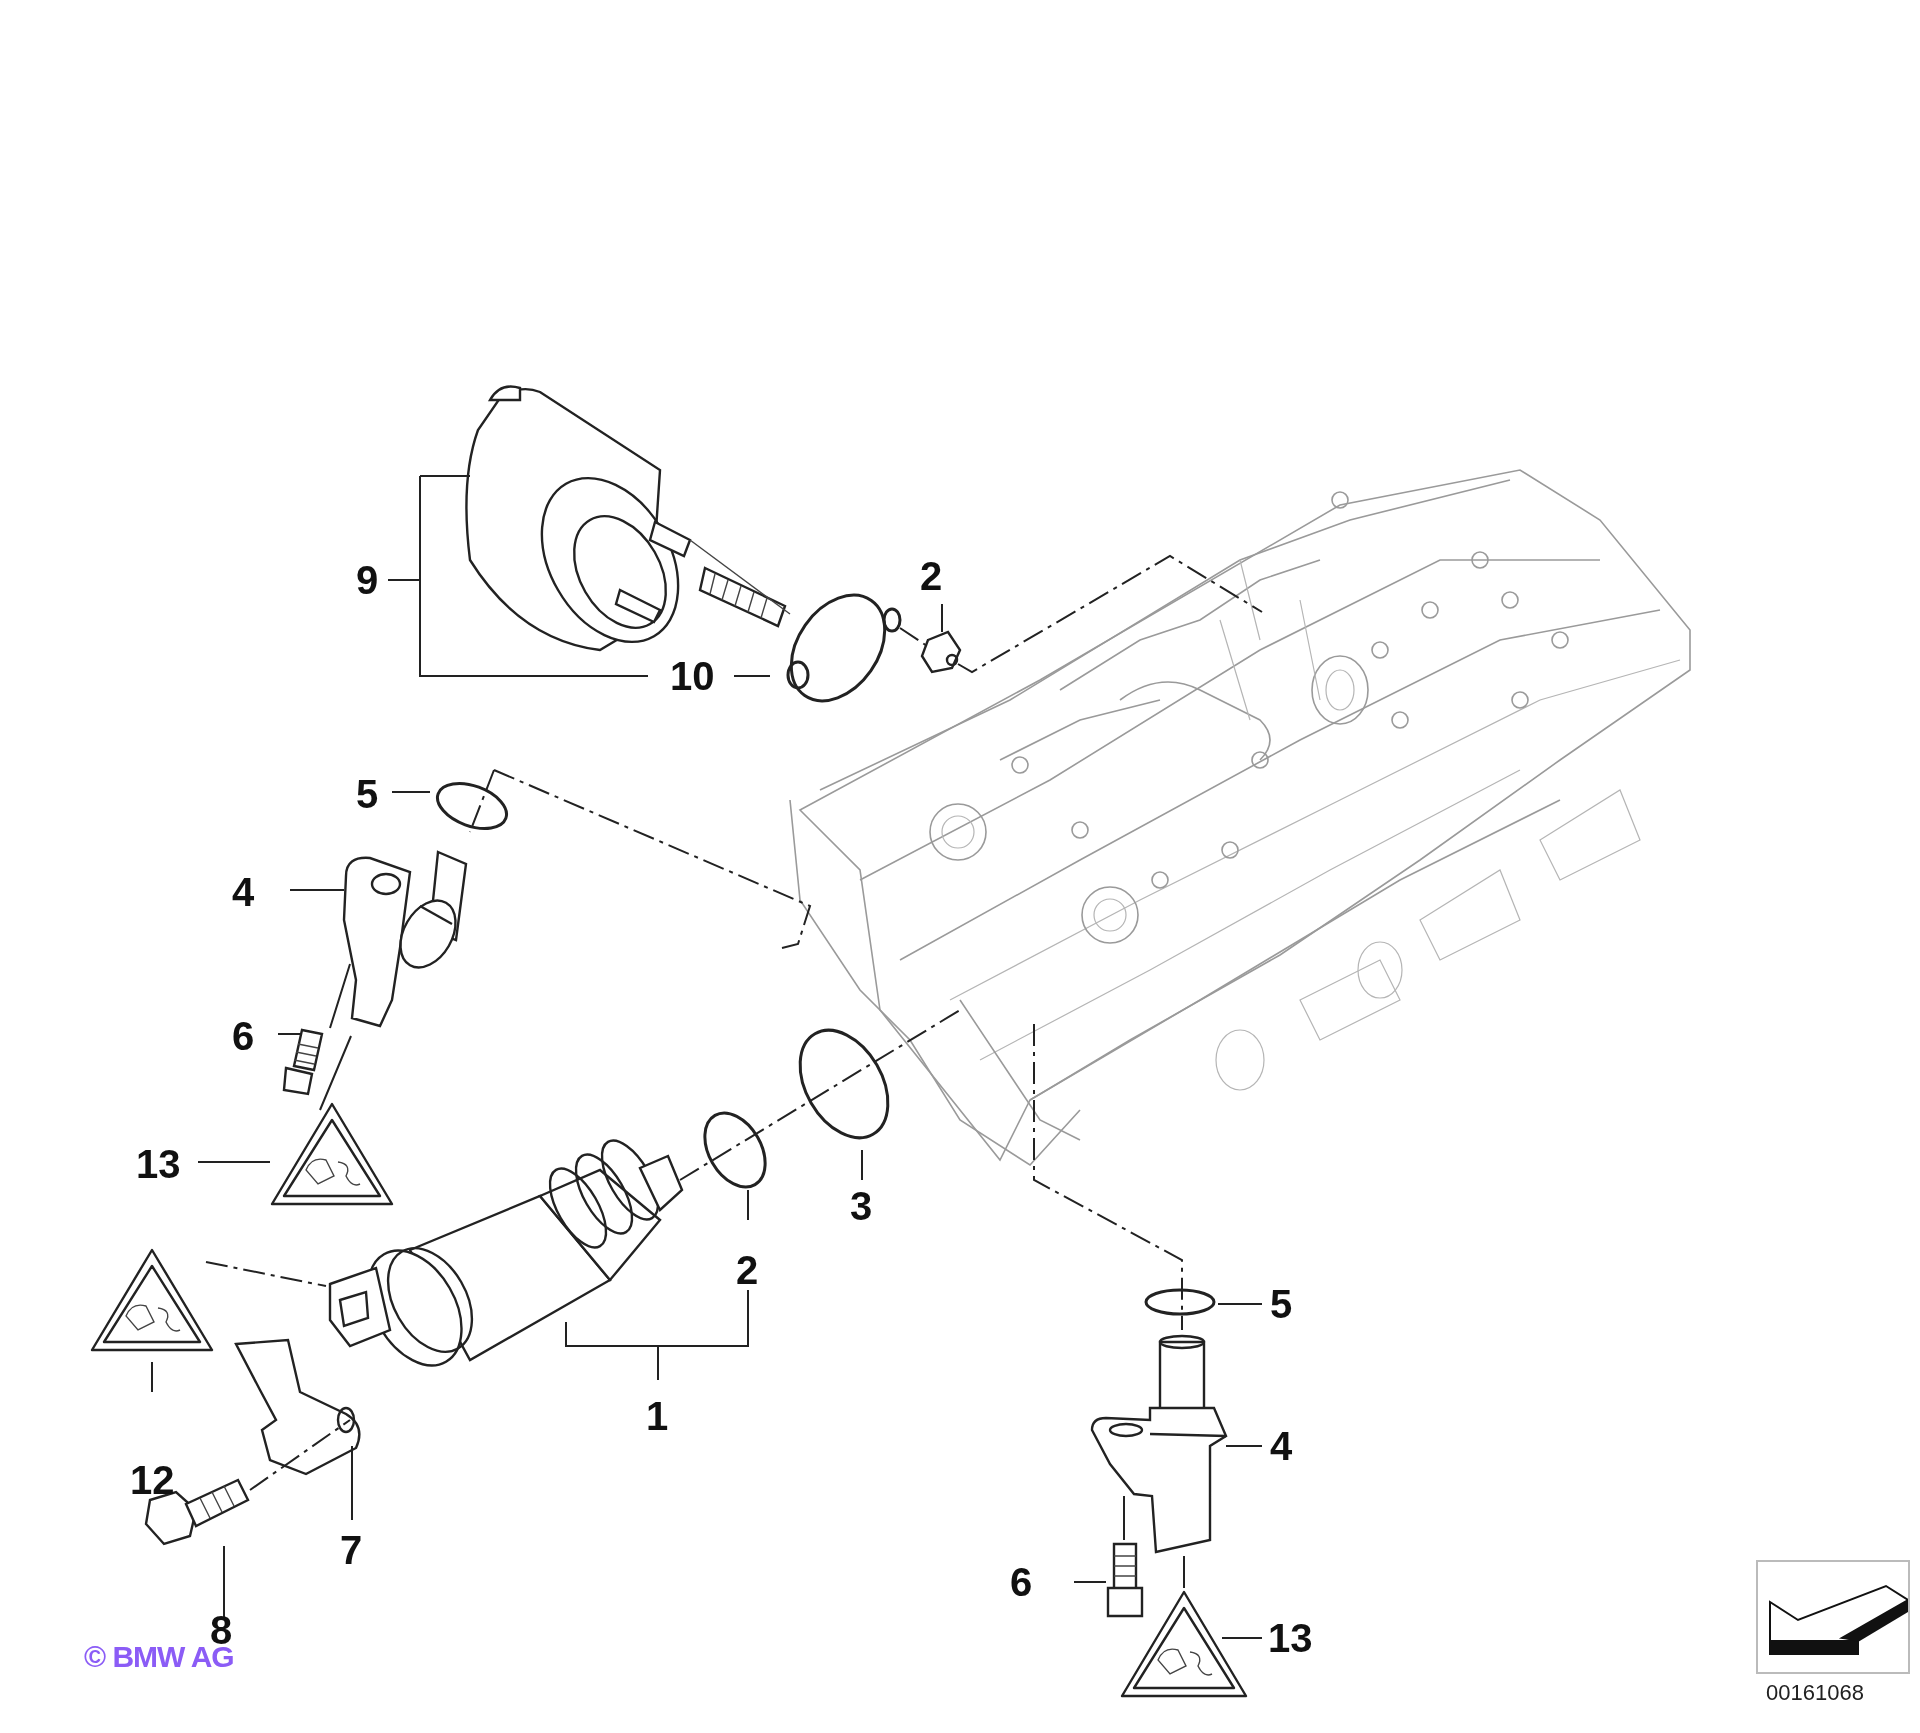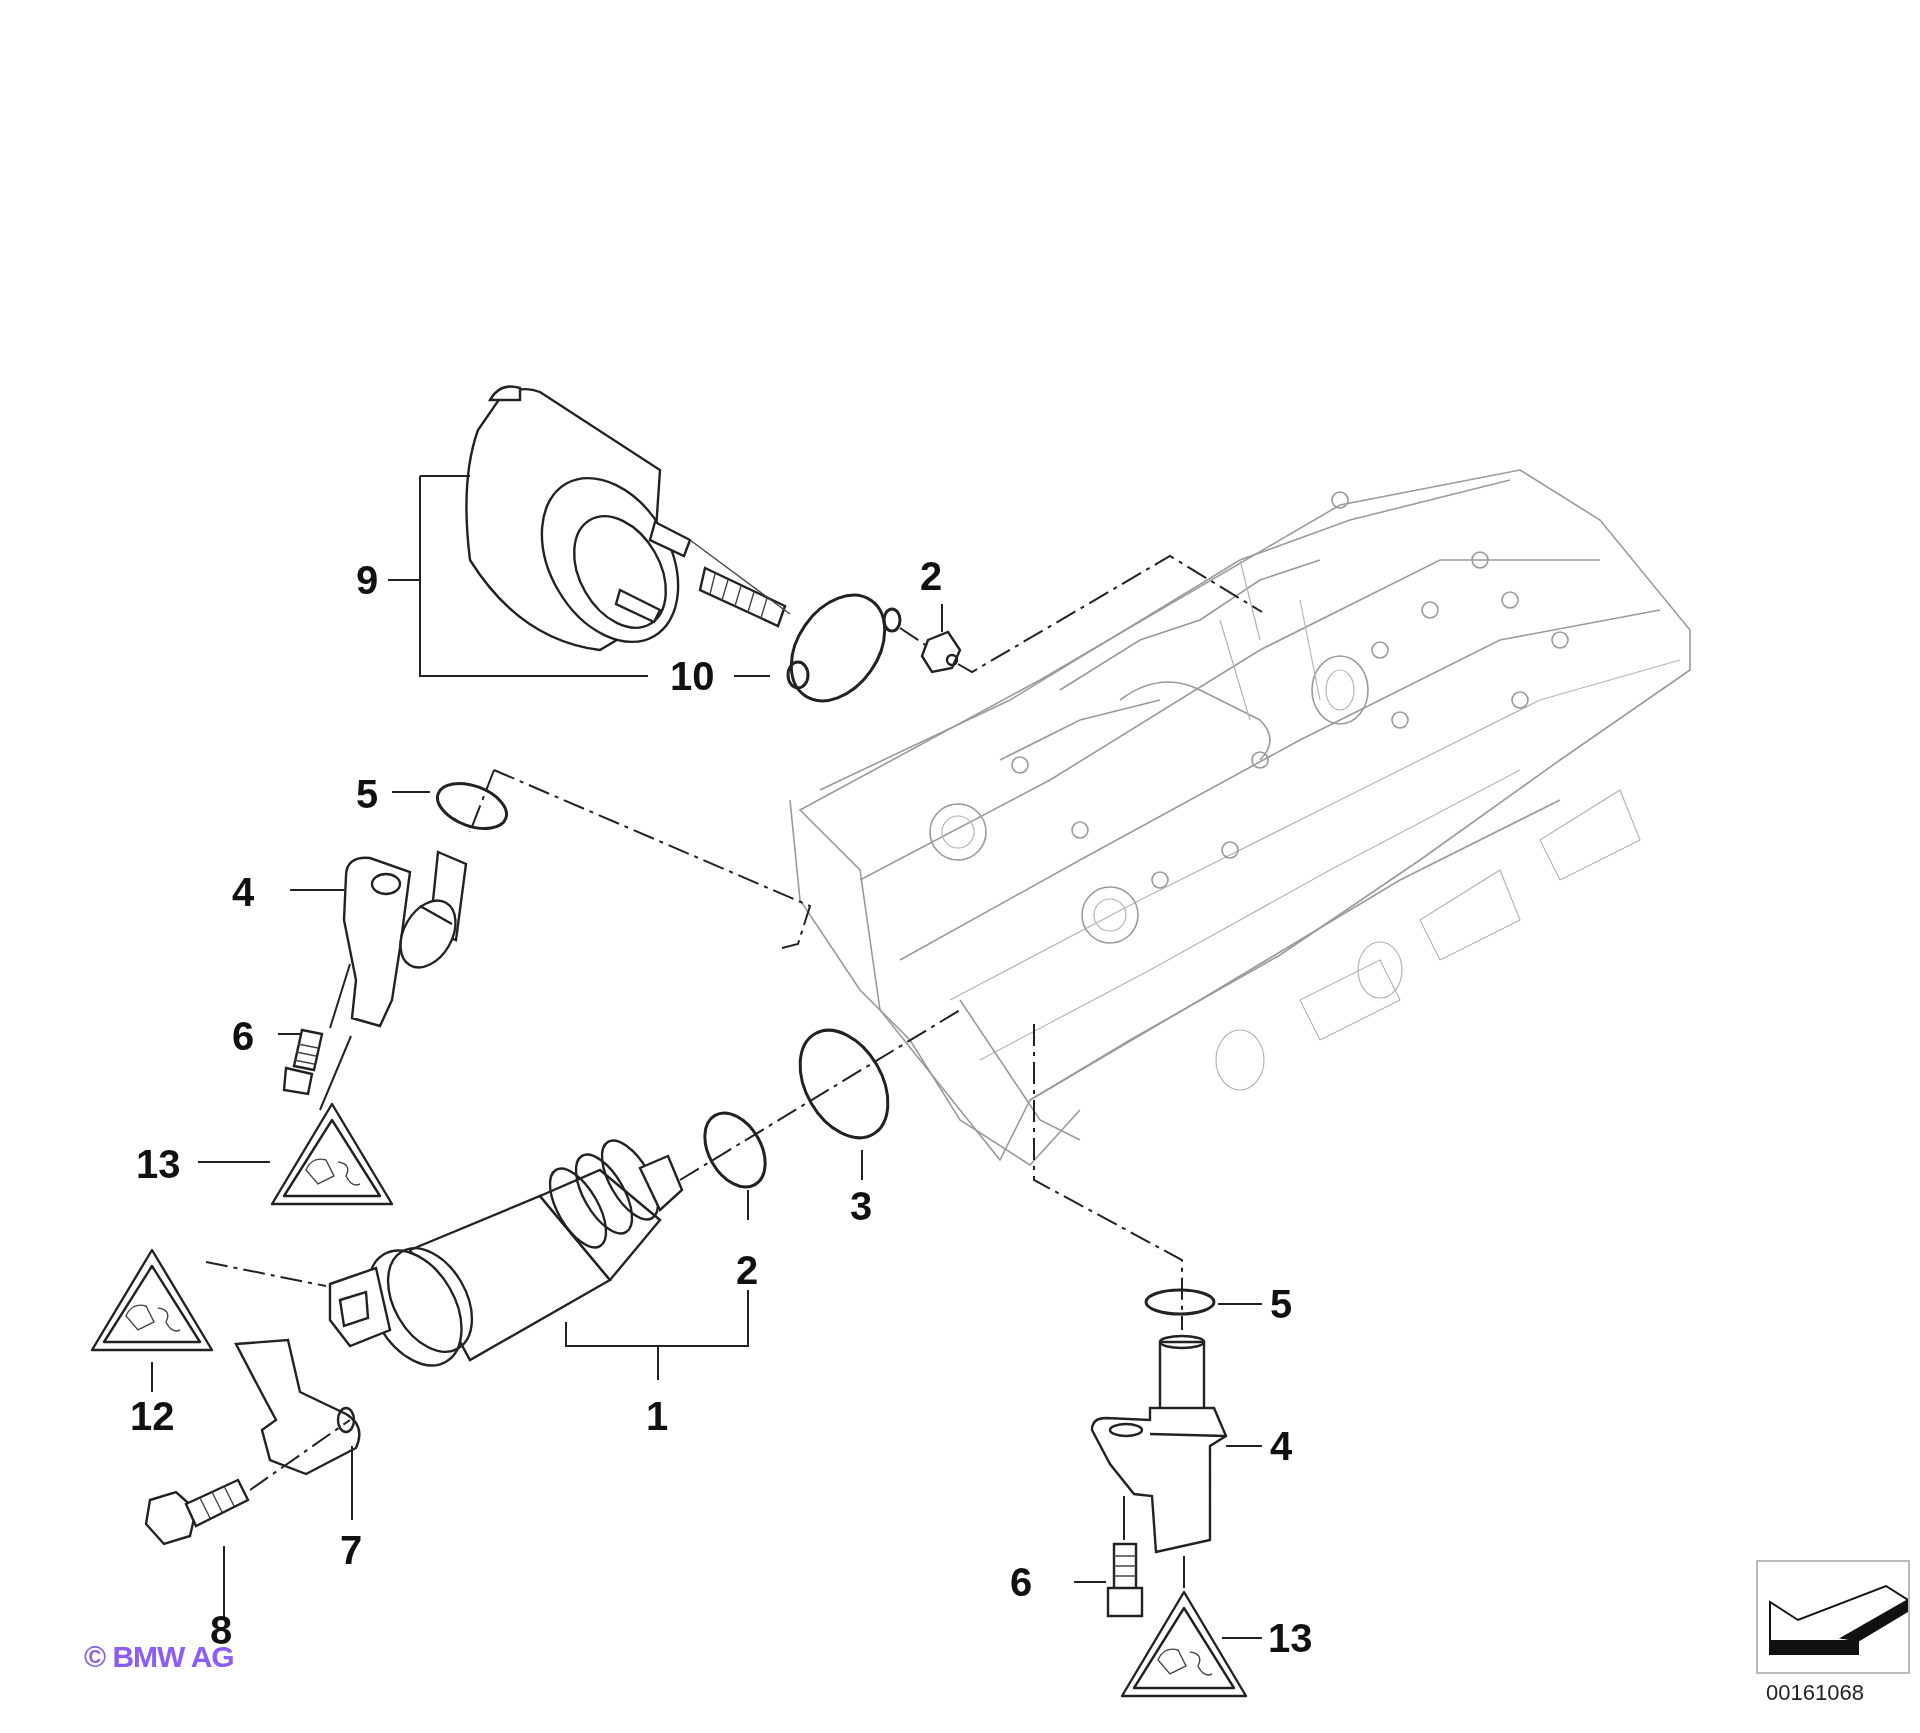--- a/index.html
+++ b/index.html
@@ -197,21 +197,21 @@
 <div class="callout" style="left:356px;top:560px">9</div>
 <div class="callout" style="left:670px;top:656px">10</div>
 <div class="callout" style="left:920px;top:556px">2</div>
 <div class="callout" style="left:356px;top:774px">5</div>
 <div class="callout" style="left:232px;top:872px">4</div>
 <div class="callout" style="left:232px;top:1016px">6</div>
 <div class="callout" style="left:136px;top:1144px">13</div>
 <div class="callout" style="left:850px;top:1186px">3</div>
 <div class="callout" style="left:736px;top:1250px">2</div>
 <div class="callout" style="left:646px;top:1396px">1</div>
-<div class="callout" style="left:130px;top:1396px">12</div>
+<div class="callout" style="left:130px;top:1460px">12</div>
 <div class="callout" style="left:340px;top:1530px">7</div>
 <div class="callout" style="left:210px;top:1610px">8</div>
 <div class="callout" style="left:1270px;top:1284px">5</div>
 <div class="callout" style="left:1270px;top:1426px">4</div>
 <div class="callout" style="left:1010px;top:1562px">6</div>
 <div class="callout" style="left:1268px;top:1618px">13</div>
 
 <div class="copyright">© BMW AG</div>
 
 <div class="ref-box">

